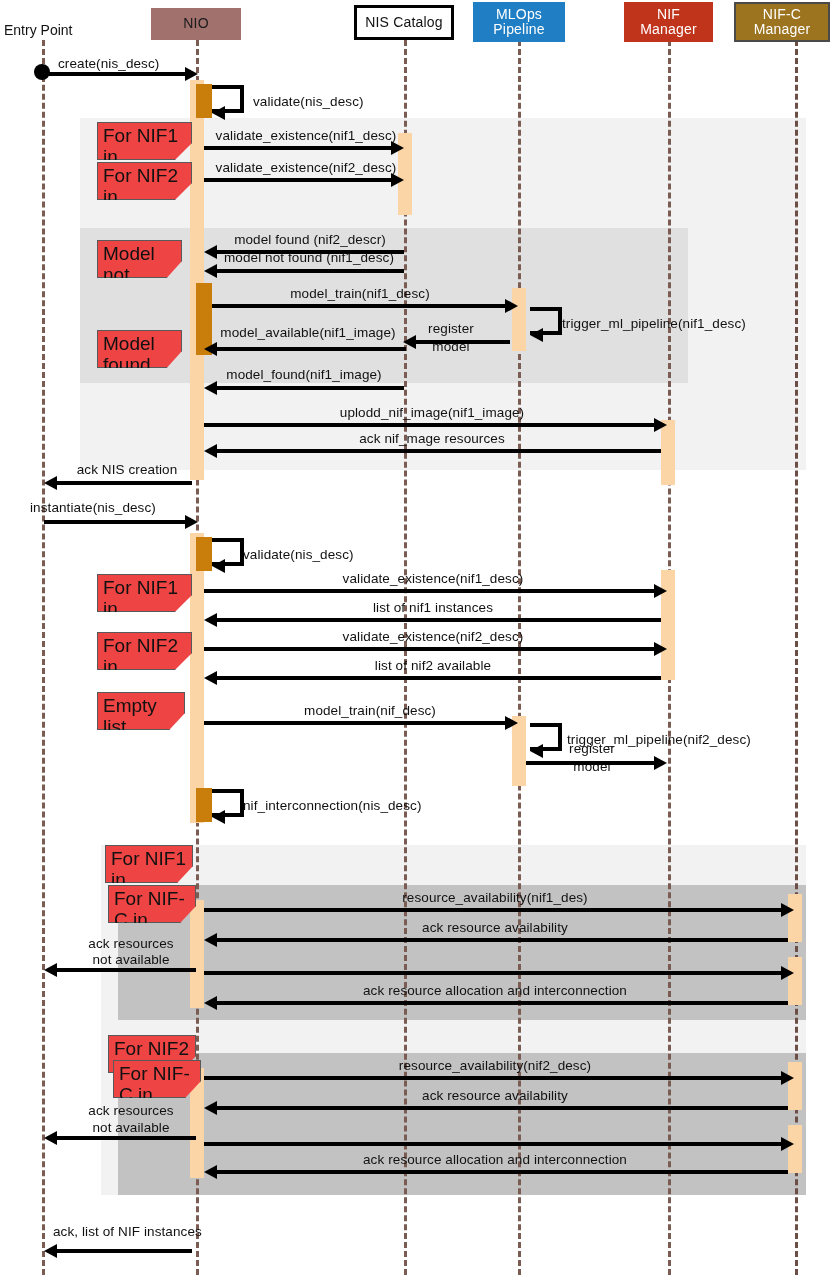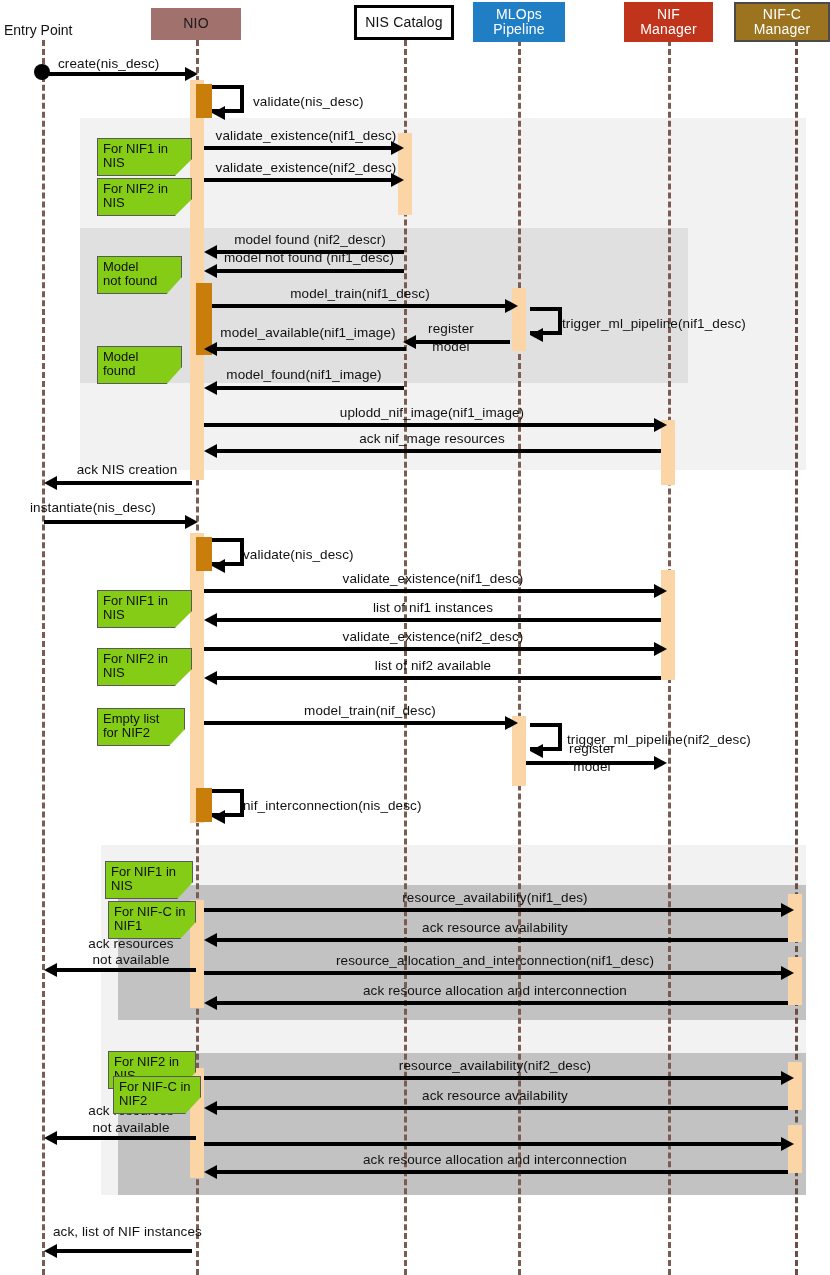--- a/index.html
+++ b/index.html
@@ -43,25 +43,24 @@
   .lbl{
     position:absolute;font-size:13.5px;color:#111;white-space:nowrap;
     letter-spacing:.1px;
   }
   .lbl-c{transform:translateX(-50%);text-align:center;}
   .lbl-2{line-height:1.02;}
 
   
   .note{
     position:absolute;box-sizing:border-box;
-    background:#84cc16;border:1.5px solid #595959;
-    font-size:13px;color:#111;line-height:1.1;
+    background:#ef4444;border:1.5px solid #595959;
+    font-size:19px;color:#111;line-height:1.1;
     padding:3px 5px 3px 5px;
     clip-path:polygon(0 0,100% 0,100% 55%,82% 100%,0 100%);
-    margin-top:16px;
   }
 
   
   .selfcall{position:absolute;box-sizing:border-box;border:4px solid #000;border-left:none;}
 
   
   .dot{position:absolute;width:16px;height:16px;border-radius:50%;background:#000;}
 
   .title-lbl{position:absolute;font-size:14px;color:#111;}
 </style>
@@ -244,21 +243,20 @@
 
   <div class="lbl lbl-c" style="left:495px;top:920px;">ack resource availability</div>
   <div class="msg" style="left:216px;top:938px;width:572px;"></div>
   <div class="arrowhead arrow-left" style="left:204px;top:933px;"></div>
 
   <div class="lbl lbl-c lbl-2" style="left:131px;top:937px;">ack resources</div>
   <div class="lbl lbl-c lbl-2" style="left:131px;top:953px;">not available</div>
   <div class="msg" style="left:56px;top:968px;width:140px;"></div>
   <div class="arrowhead arrow-left" style="left:44px;top:963px;"></div>
 
-  <div class="lbl lbl-c" style="left:495px;top:953px;">resource_allocation_and_interconnection(nif1_desc)</div>
   <div class="msg" style="left:204px;top:971px;width:579px;"></div>
   <div class="arrowhead arrow-right" style="left:781px;top:966px;"></div>
 
   <div class="lbl lbl-c" style="left:495px;top:983px;">ack resource allocation and interconnection</div>
   <div class="msg" style="left:216px;top:1001px;width:572px;"></div>
   <div class="arrowhead arrow-left" style="left:204px;top:996px;"></div>
 
   <div class="lbl lbl-c" style="left:495px;top:1058px;">resource_availability(nif2_desc)</div>
   <div class="msg" style="left:204px;top:1076px;width:579px;"></div>
   <div class="arrowhead arrow-right" style="left:781px;top:1071px;"></div>

